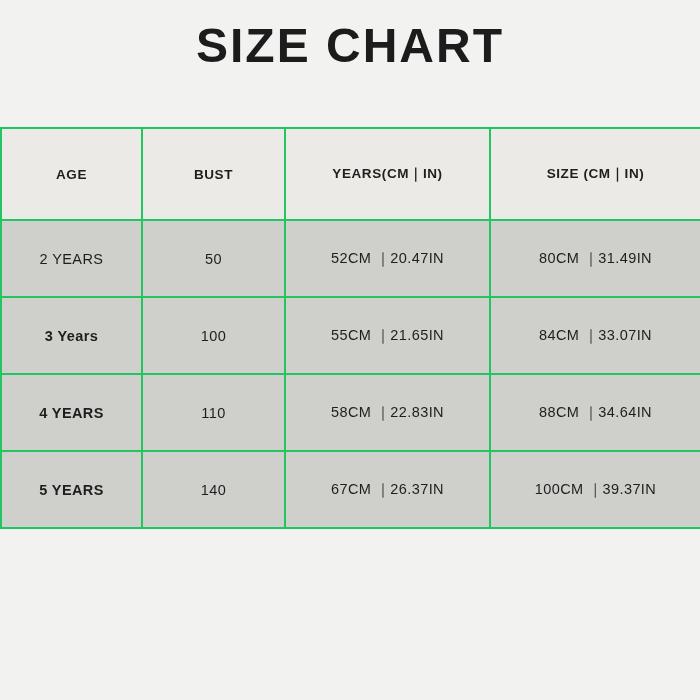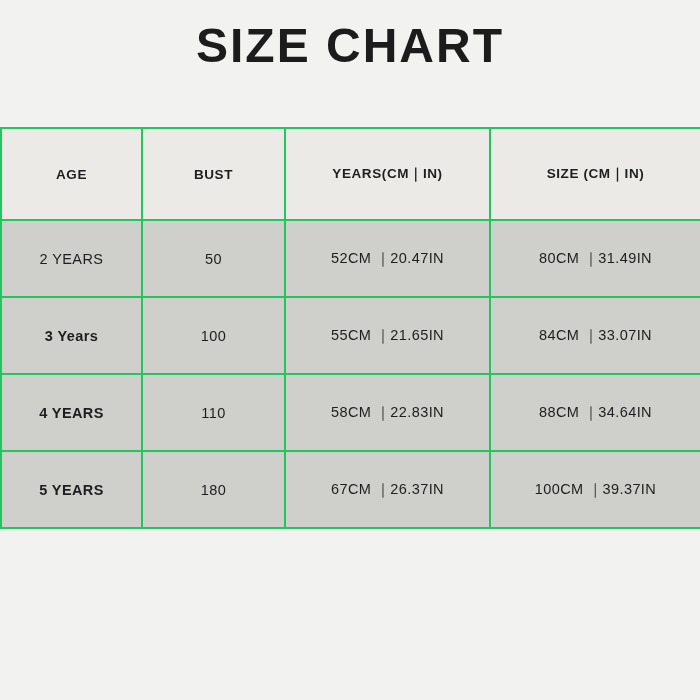--- a/index.html
+++ b/index.html
@@ -113,21 +113,21 @@
           <td>84CM ｜33.07IN</td>
         </tr>
         <tr class="bold-age">
           <td class="age">4 YEARS</td>
           <td>110</td>
           <td>58CM ｜22.83IN</td>
           <td>88CM ｜34.64IN</td>
         </tr>
         <tr class="bold-age">
           <td class="age">5 YEARS</td>
-          <td>180</td>
+          <td>140</td>
           <td>67CM ｜26.37IN</td>
           <td>100CM ｜39.37IN</td>
         </tr>
       </tbody>
     </table>
   </div>
 
 </div>
 
 </body></html>

